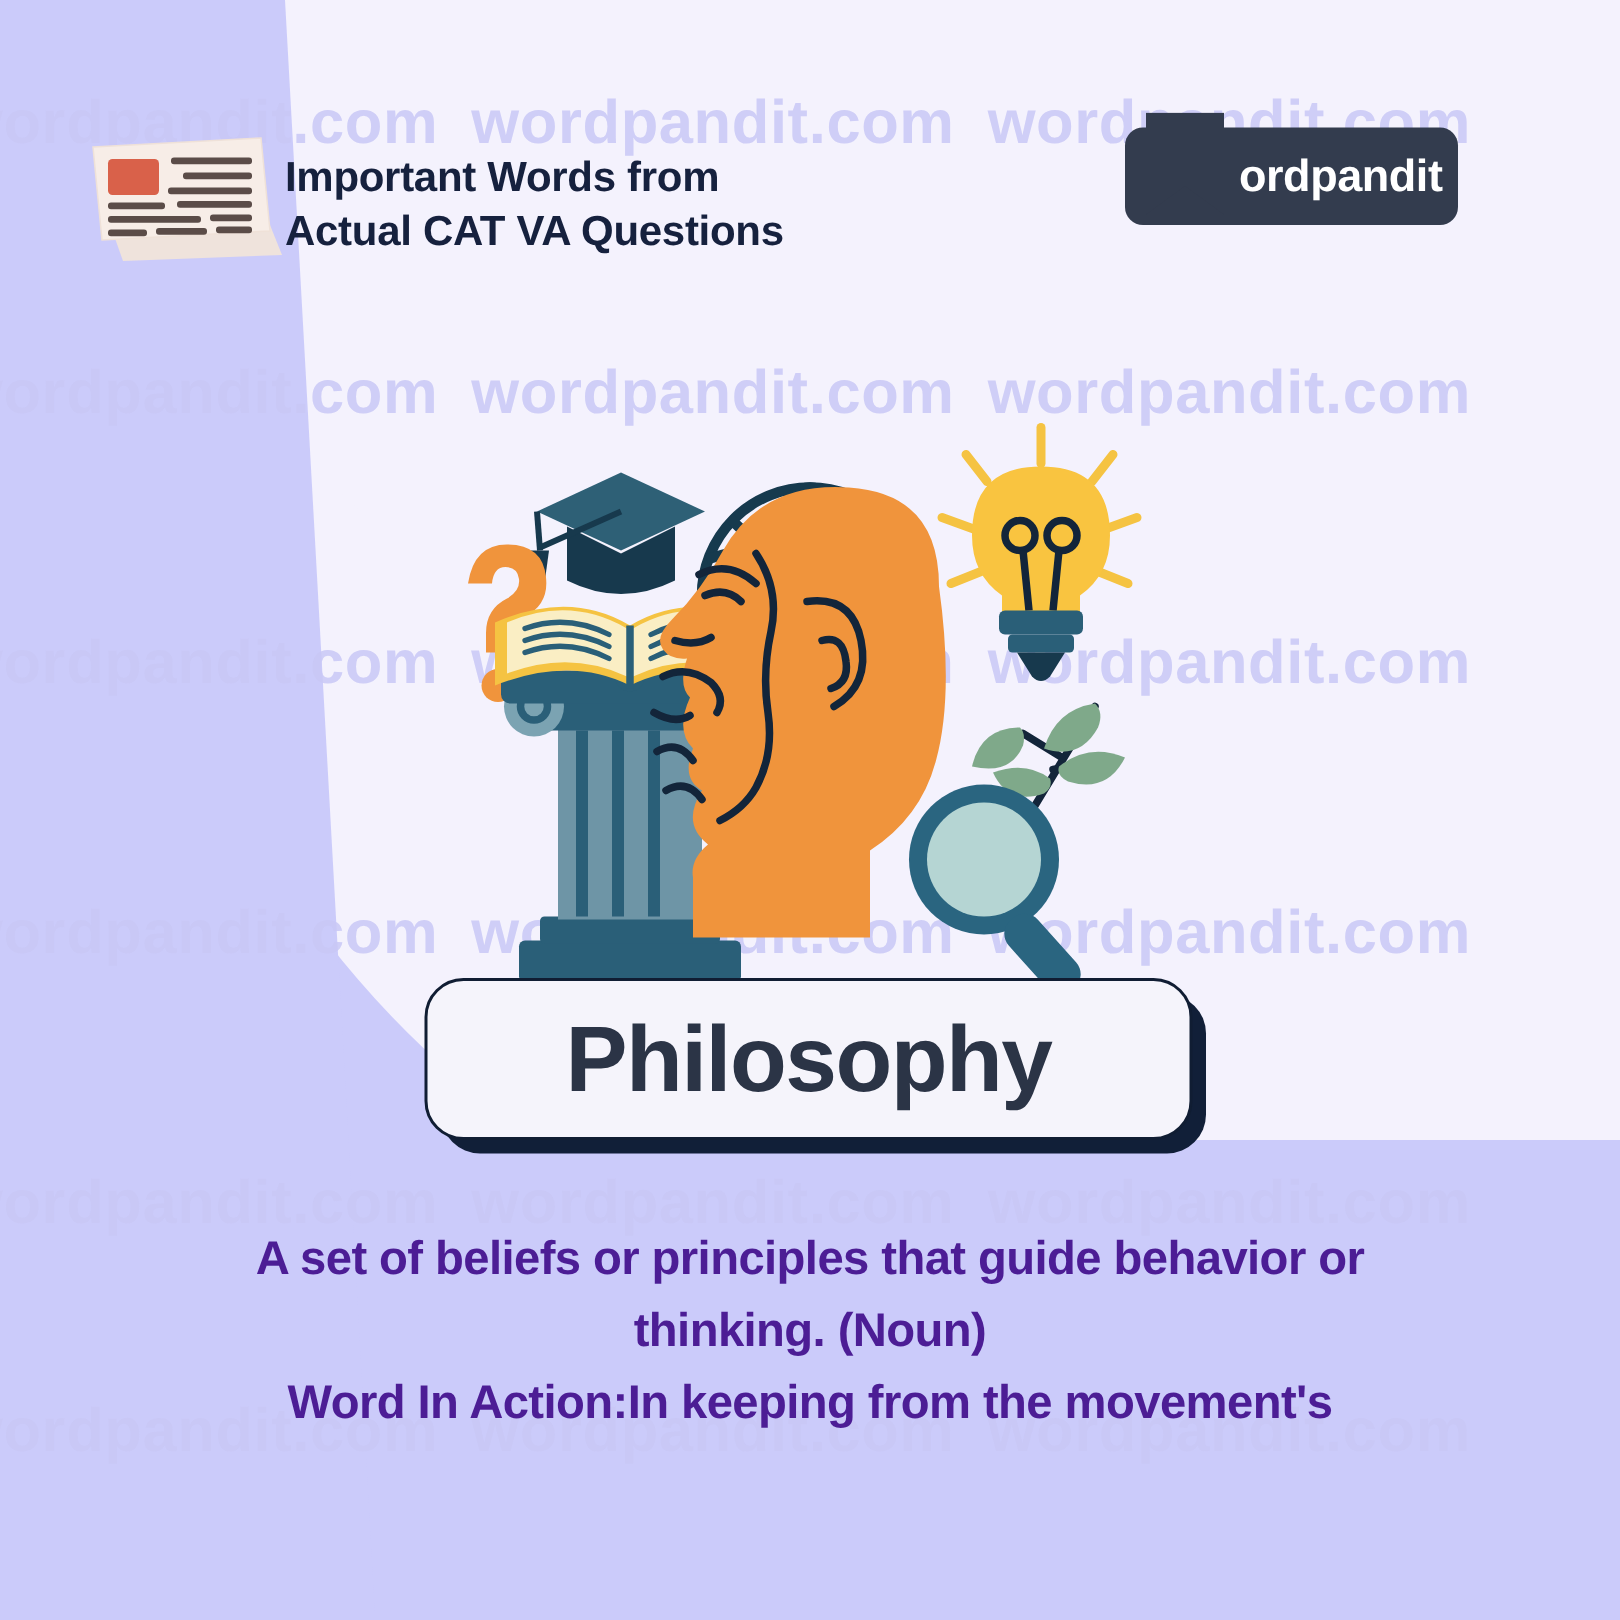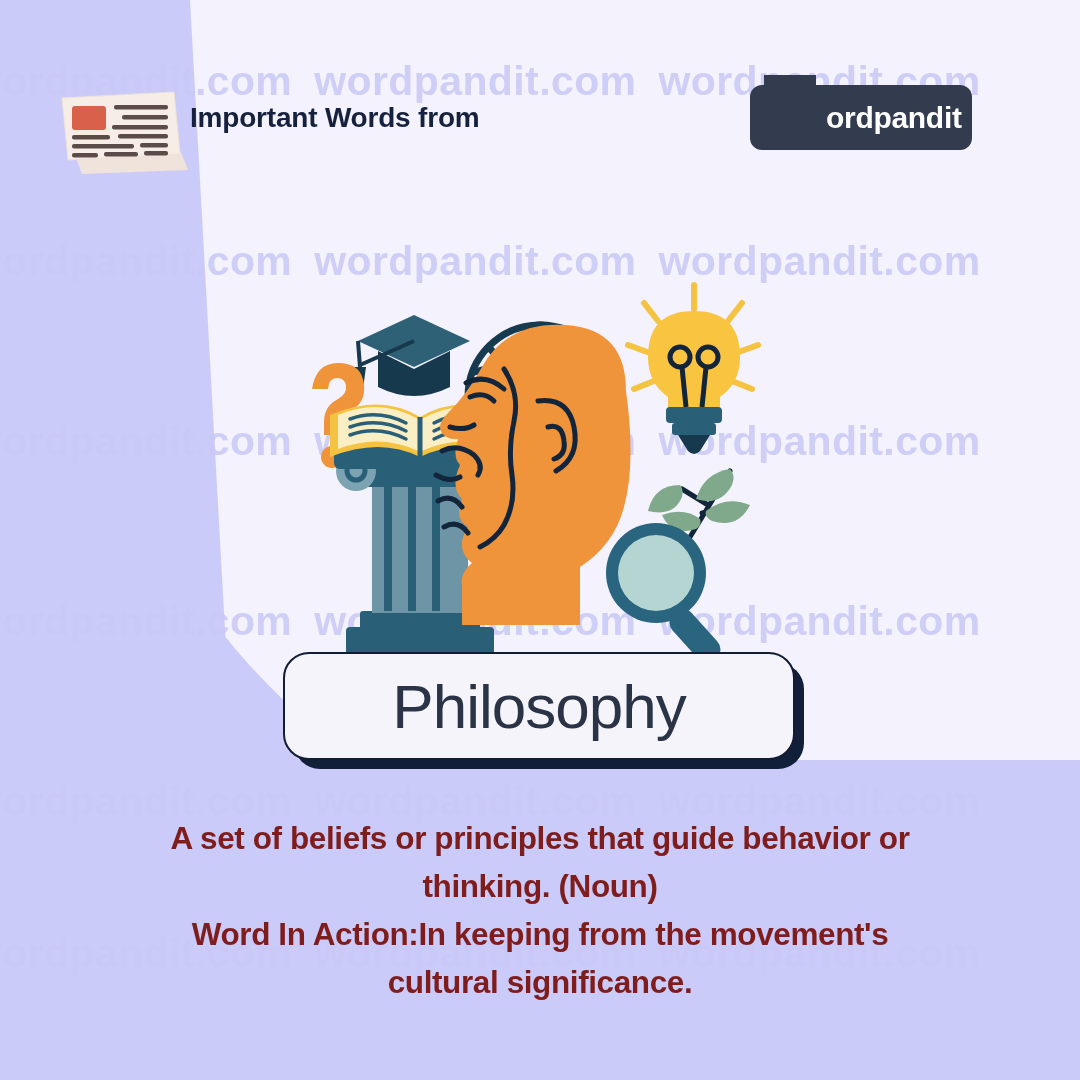--- a/index.html
+++ b/index.html
@@ -174,36 +174,36 @@
     height: 104px;
     background: #f5f4fb;
     border: 2px solid #101d33;
     border-radius: 26px;
     display: flex;
     align-items: center;
     justify-content: center;
   }
   .word-text {
     font-size: 62px;
-    font-weight: 400;
+    font-weight: 700;
     color: #2b3446;
     letter-spacing: -1px;
   }
 
   
   .definition {
     position: absolute;
     left: 45px;
     top: 815px;
     width: 990px;
     text-align: center;
     font-size: 31.5px;
     font-weight: 700;
     line-height: 1.52;
-    color: #7f1d1d;
+    color: #4c1d95;
     letter-spacing: -0.4px;
   }
   .definition .blk { display: block; }
 </style>
 </head>
 <body>
 
 <div class="canvas">
 
   <div class="bg-blob-main"></div>
@@ -247,20 +247,21 @@
         <rect x="24" y="66" width="62" height="4.5" rx="2"></rect>
         <rect x="92" y="65" width="28" height="4.5" rx="2"></rect>
         <rect x="24" y="75" width="26" height="4.5" rx="2"></rect>
         <rect x="56" y="74" width="34" height="4.5" rx="2"></rect>
         <rect x="96" y="73" width="24" height="4.5" rx="2"></rect>
       </g>
     </svg>
 
     <div class="header-title">
       <span class="l1">Important Words from</span>
+      <span class="l2">Actual CAT VA Questions</span>
     </div>
 
     <div class="logo">
       <div class="logo-bookmark"></div>
       <div class="logo-text">ordpandit</div>
     </div>
   </div>
 
   <svg class="illustration" viewBox="0 0 500 390">
 
@@ -378,16 +379,15 @@
     <div class="word-card-shadow"></div>
     <div class="word-card">
       <span class="word-text">Philosophy</span>
     </div>
   </div>
 
   <div class="definition">
     <span class="blk">A set of beliefs or principles that guide behavior or</span>
     <span class="blk">thinking. (Noun)</span>
     <span class="blk">Word In Action:In keeping from the movement's</span>
-    <span class="blk">cultural significance.</span>
   </div>
 
 </div>
 
 </body></html>

